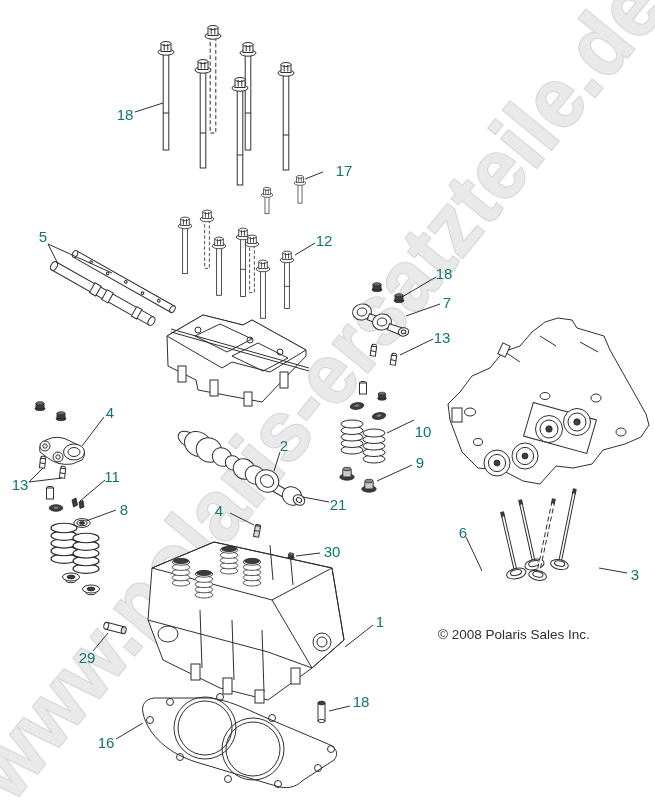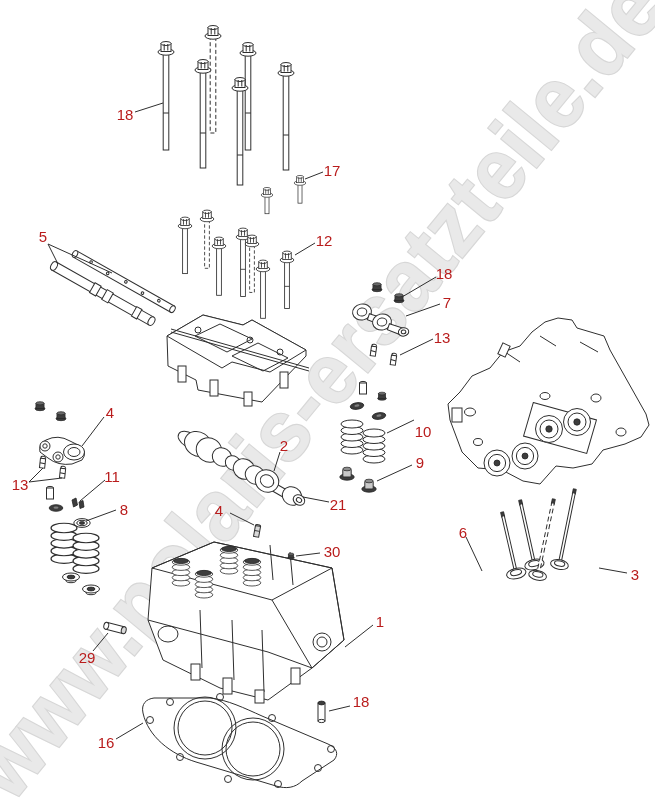--- a/index.html
+++ b/index.html
@@ -1,19 +1,19 @@
 <!DOCTYPE html>
 <html><head>
 <meta charset="utf-8">
 <style>
   html,body{margin:0;padding:0;background:#fff;}
   .stage{position:relative;width:655px;height:801px;background:#fff;overflow:hidden;
          font-family:"Liberation Sans", sans-serif;}
   .stage svg{position:absolute;left:0;top:0;}
-  .callout{position:absolute;transform:translate(-50%,-50%);font-size:15px;color:#b91c1c;
+  .callout{position:absolute;transform:translate(-50%,-50%);font-size:15px;color:#0f766e;
            white-space:nowrap;user-select:none;}
   .copyright{position:absolute;left:438px;top:627px;font-size:13.5px;color:#2d2d2d;white-space:nowrap;}
   .ln{fill:none;stroke:#2f2f2f;stroke-width:1;}
   .wh{fill:#ffffff;stroke:#2f2f2f;stroke-width:1;}
   .gy{fill:#d9d9d9;stroke:#2f2f2f;stroke-width:1;}
   .dk{fill:#3d3d3d;stroke:#242424;stroke-width:.8;}
   .ldr{stroke:#2f2f2f;stroke-width:1;fill:none;}
   .wm{font-family:"Liberation Sans", sans-serif;font-weight:bold;
       fill:#e9e9e9;stroke:#d7d7d7;stroke-width:2.4;paint-order:stroke;letter-spacing:1px;}
 </style>
@@ -406,21 +406,21 @@
     <line x1="104" y1="417" x2="82" y2="446" class="ldr"></line>
     <path d="M43,468 L29,482 L62,478" class="ldr"></path>
     <line x1="105" y1="480" x2="80" y2="501" class="ldr"></line>
     <line x1="116" y1="510" x2="86" y2="521" class="ldr"></line>
     <line x1="466" y1="537" x2="482" y2="571" class="ldr"></line>
     <line x1="627" y1="573" x2="599" y2="568" class="ldr"></line>
   </g>
 </svg>
 
   <div class="callout" style="left:125px;top:114px">18</div>
-  <div class="callout" style="left:332px;top:170px">17</div>
+  <div class="callout" style="left:344px;top:170px">17</div>
   <div class="callout" style="left:324px;top:240px">12</div>
   <div class="callout" style="left:43px;top:236px">5</div>
   <div class="callout" style="left:444px;top:273px">18</div>
   <div class="callout" style="left:447px;top:302px">7</div>
   <div class="callout" style="left:442px;top:337px">13</div>
   <div class="callout" style="left:423px;top:431px">10</div>
   <div class="callout" style="left:420px;top:462px">9</div>
   <div class="callout" style="left:284px;top:445px">2</div>
   <div class="callout" style="left:338px;top:504px">21</div>
   <div class="callout" style="left:219px;top:510px">4</div>
@@ -429,13 +429,14 @@
   <div class="callout" style="left:87px;top:657px">29</div>
   <div class="callout" style="left:361px;top:701px">18</div>
   <div class="callout" style="left:106px;top:742px">16</div>
   <div class="callout" style="left:110px;top:412px">4</div>
   <div class="callout" style="left:20px;top:484px">13</div>
   <div class="callout" style="left:112px;top:476px">11</div>
   <div class="callout" style="left:124px;top:509px">8</div>
   <div class="callout" style="left:463px;top:532px">6</div>
   <div class="callout" style="left:635px;top:574px">3</div>
 
+  <div class="copyright">© 2008 Polaris Sales Inc.</div>
 </div>
 
 </body></html>

